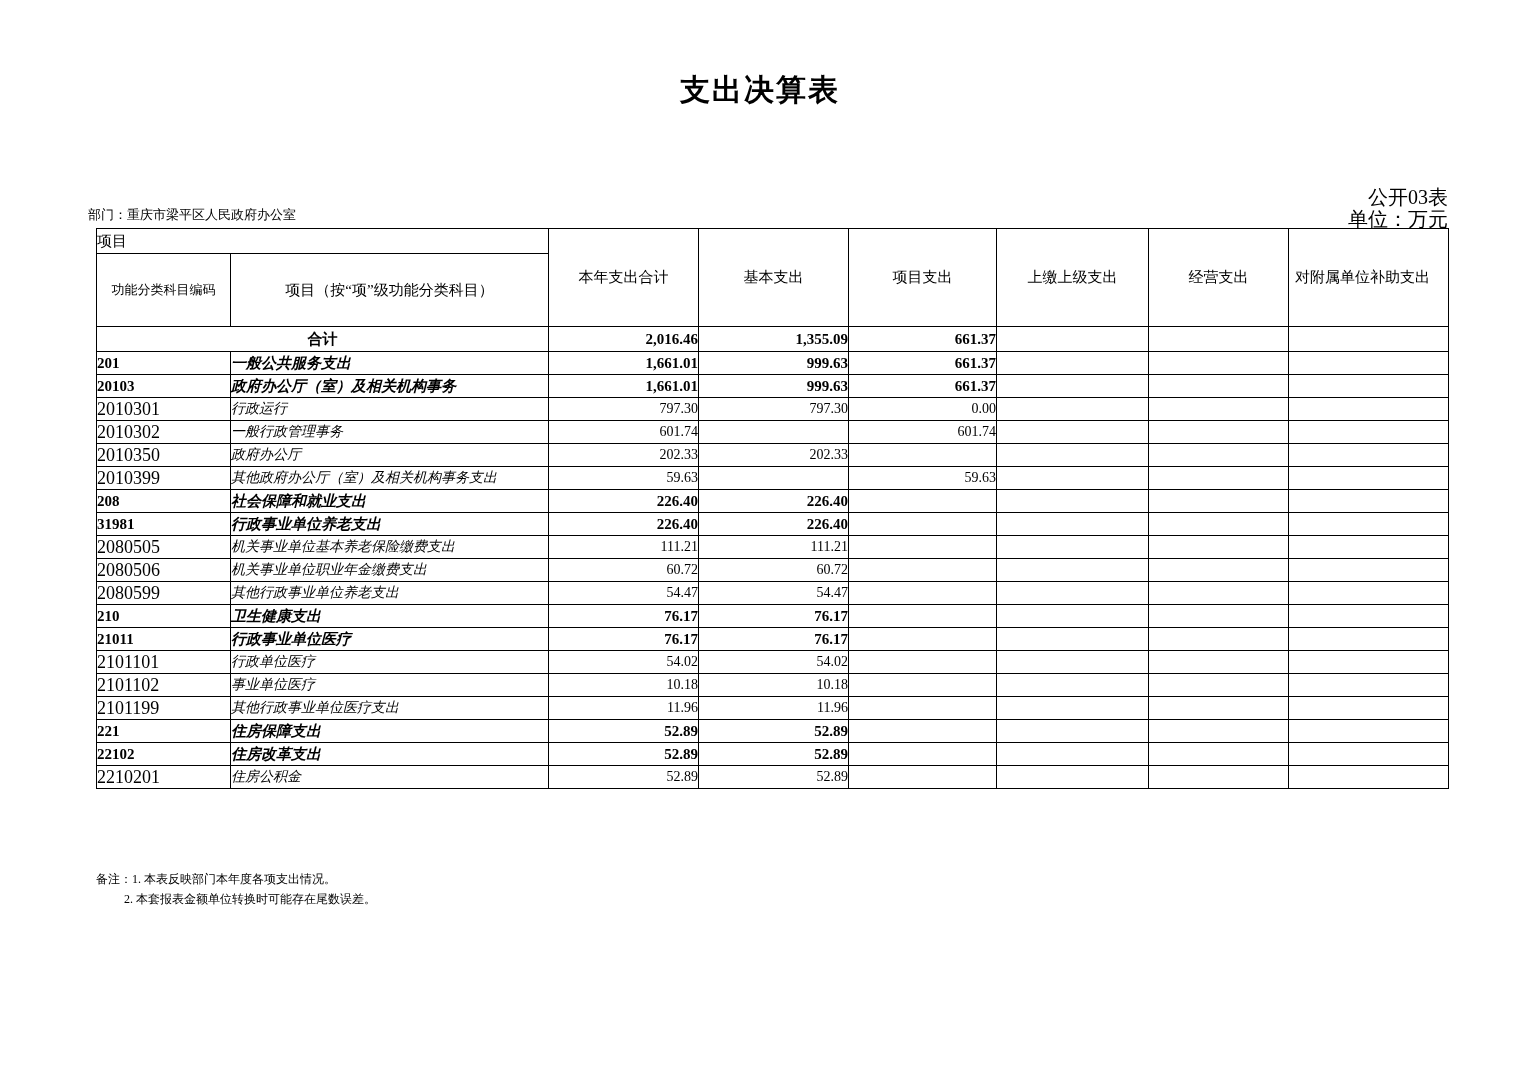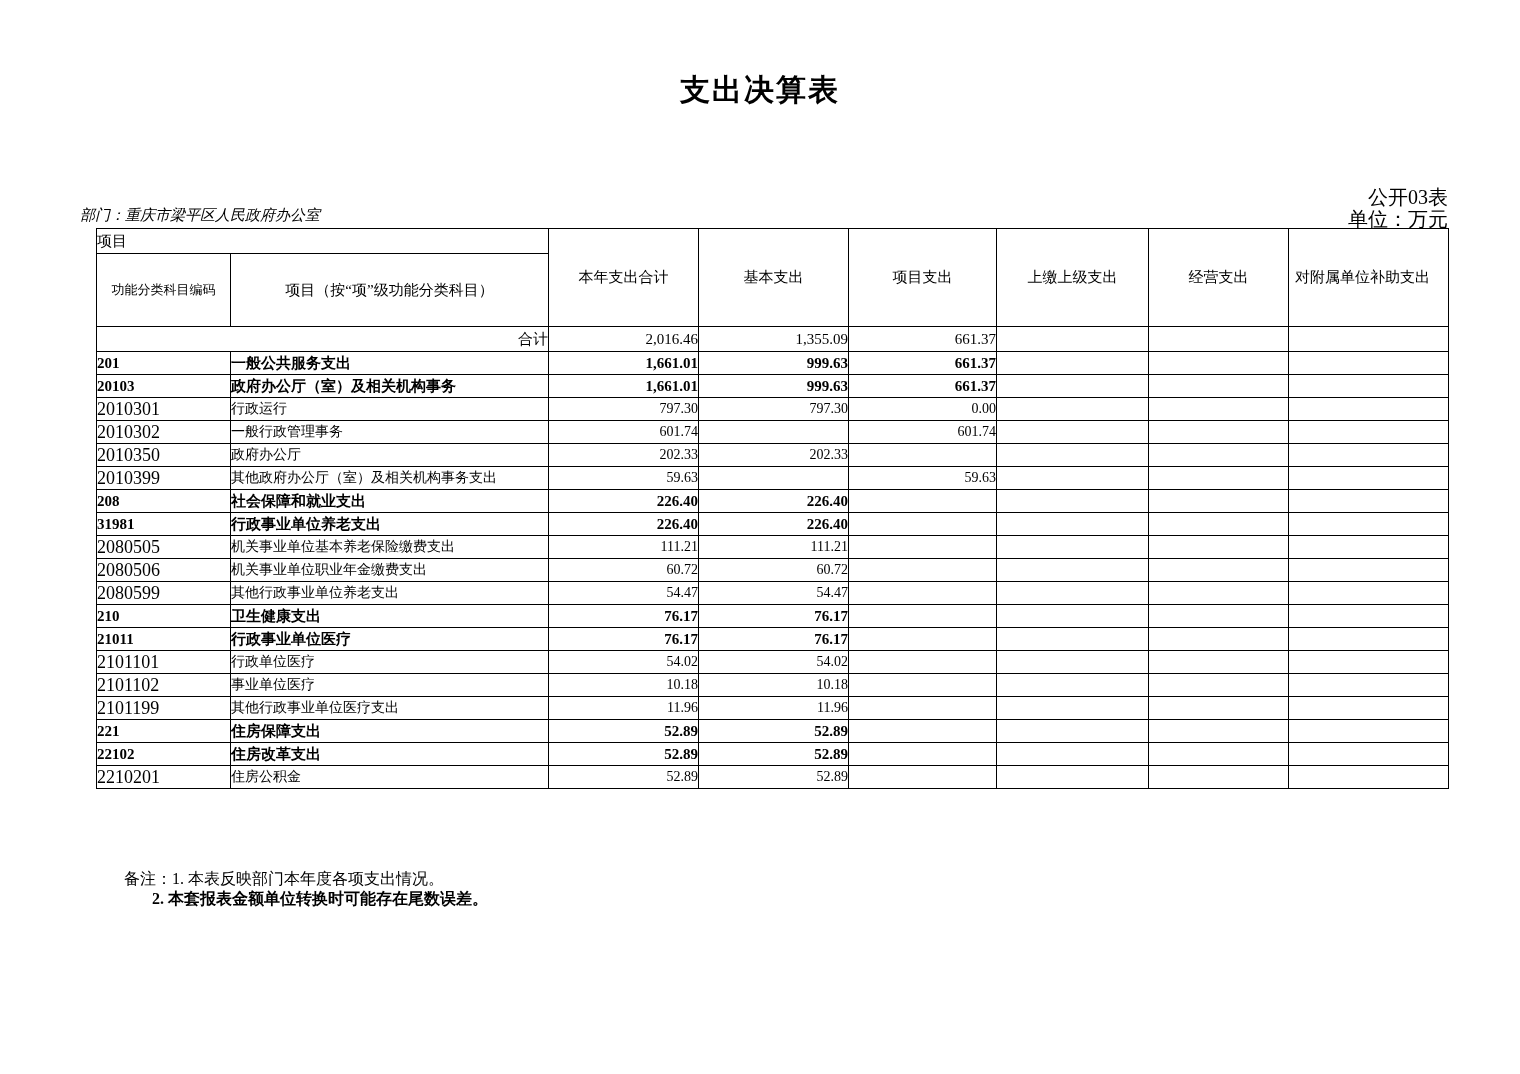--- a/index.html
+++ b/index.html
@@ -31,24 +31,23 @@
   .meta-right {
     position: absolute;
     right: 72px;
     text-align: right;
     font-size: 20px;
   }
   .meta-right.r1 { top: 114px; }
   .meta-right.r2 { top: 136px; }
   .meta-left {
     position: absolute;
-    left: 80px;
+    left: 88px;
     top: 136px;
-    font-size: 15px;
-    font-style: italic;
+    font-size: 13px;
   }
   table.main {
     position: absolute;
     left: 96px;
     top: 158px;
     border-collapse: collapse;
     table-layout: fixed;
     width: 1352px;
   }
   table.main td, table.main th {
@@ -73,50 +72,49 @@
   td.code {
     font-size: 18px;
     padding-left: 6px;
     height: 22px;
     font-family: "Liberation Serif", "DejaVu Serif", serif;
   }
   td.name {
     font-size: 14px;
     padding-left: 28px;
     height: 22px;
+    font-style: italic;
   }
   td.num {
     font-size: 14px;
     text-align: right;
     padding-right: 8px;
     height: 22px;
     font-family: "Liberation Serif", "DejaVu Serif", serif;
   }
   tr.bold td.code, tr.bold td.name, tr.bold td.num {
     font-weight: bold;
     font-size: 15px;
   }
   tr.total td {
-    font-weight: normal;
+    font-weight: bold;
     font-size: 15px;
-    text-align: right;
   }
   td.total-label {
     text-align: center;
     height: 24px;
   }
   .notes {
     position: absolute;
     left: 96px;
-    font-size: 16px;
+    font-size: 12px;
     line-height: 20px;
-    margin-left: 28px;
   }
   .notes .ln1 { }
-  .notes .ln2 { padding-left: 28px; font-weight: bold; }
+  .notes .ln2 { padding-left: 28px; }
   .hdr-item-top {
     text-align: left;
     font-size: 15px;
     height: 24px;
   }
 </style>
 </head>
 <body>
 
 <div class="page">

